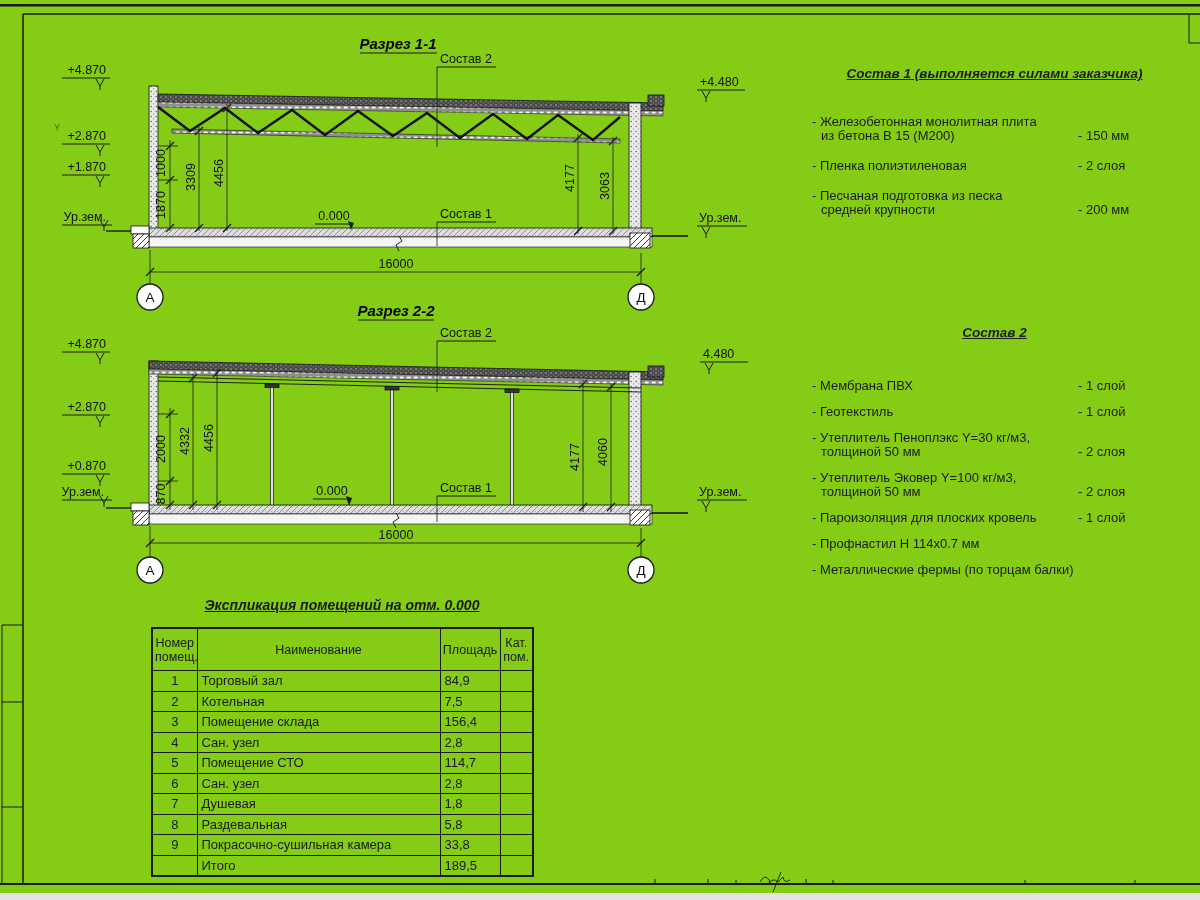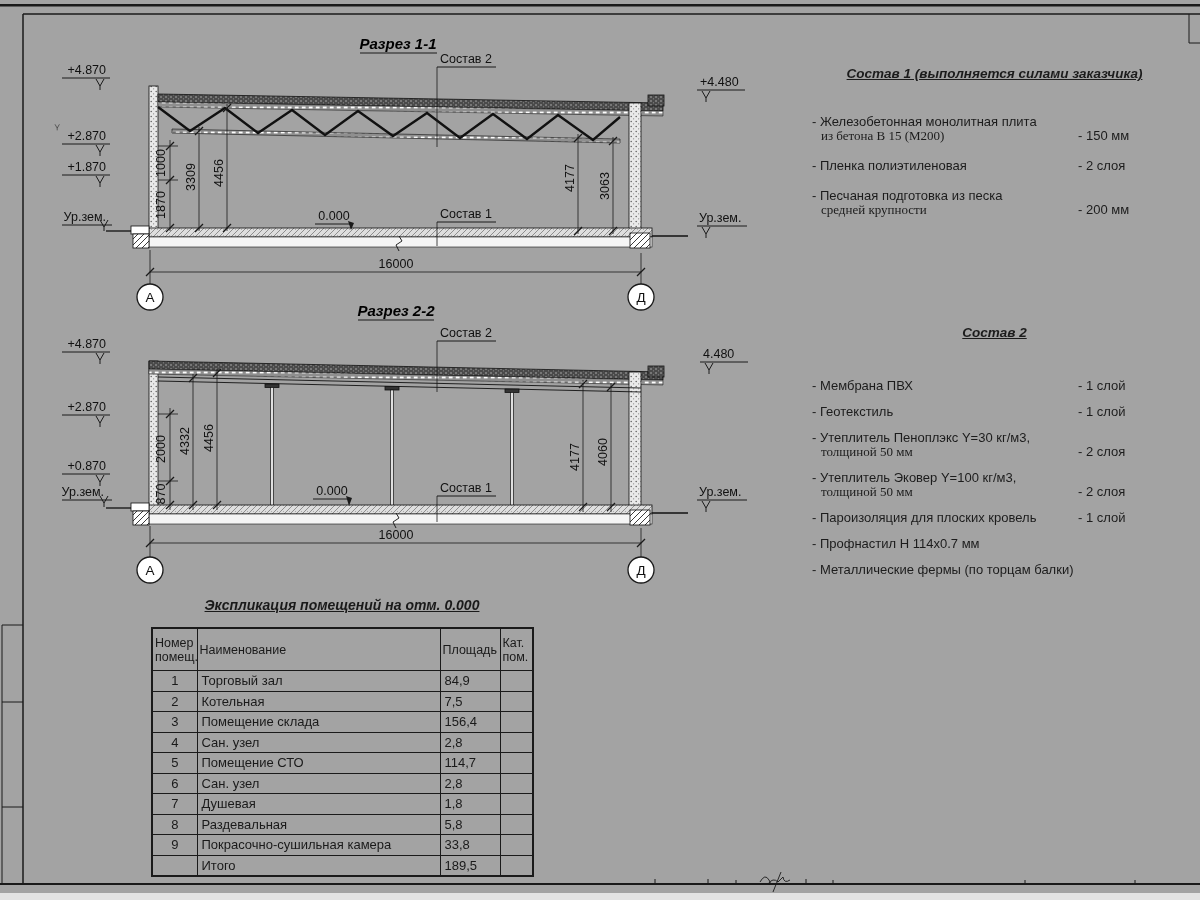--- a/index.html
+++ b/index.html
@@ -1,36 +1,36 @@
 <!DOCTYPE html>
 <html><head>
 <meta charset="utf-8">
 <style>
   html,body{margin:0;padding:0;background:#fff;}
-  #sheet{position:relative;width:1200px;height:900px;background:#a3a3a3;overflow:hidden;
+  #sheet{position:relative;width:1200px;height:900px;background:#84cc16;overflow:hidden;
          font-family:"Liberation Sans",sans-serif;color:#1a1a1a;}
   #drawing-svg{position:absolute;left:0;top:0;z-index:1;}
   .abs{position:absolute;z-index:2;}
   
   .sostav-block{width:365px;font-size:13px;line-height:14px;color:#1c1c1c;margin-left:14px;}
   .sostav-title{text-align:center;font-weight:bold;font-style:italic;font-size:13.5px;
                 text-decoration:underline;line-height:16px;}
   .sostav-items{margin-top:0;}
   .sostav-item{display:flex;align-items:flex-end;margin-bottom:16px;justify-content:flex-end;}
   .sostav2-list .sostav-item{margin-bottom:12px;}
   .item-name{width:266px;}
-  .item-line2{padding-left:9px;font-family:Liberation Serif, serif;}
+  .item-line2{padding-left:9px;}
   .item-qty{flex:1;white-space:nowrap;}
   
   .expl-title{width:380px;text-align:center;font-weight:bold;font-style:italic;font-size:14px;
               text-decoration:underline;line-height:16px;}
   table.expl{border-collapse:collapse;table-layout:fixed;width:381px;border:2px solid #1a1a1a;}
   table.expl td{border:1px solid #1a1a1a;font-size:13px;padding:0 4px;height:19.5px;
                 overflow:hidden;white-space:nowrap;}
-  table.expl tr.hdr td{height:41px;font-size:12.5px;white-space:normal;
+  table.expl tr.hdr td{height:41px;text-align:center;font-size:12.5px;white-space:normal;
                        line-height:14px;padding:0 2px;margin-left:10px;}
   td.c-num{text-align:center;}
   td.c-area{text-align:left;}
   td.c-cat{font-size:11.5px;}
 </style>
 </head>
 <body>
 
 <div id="sheet">
 

